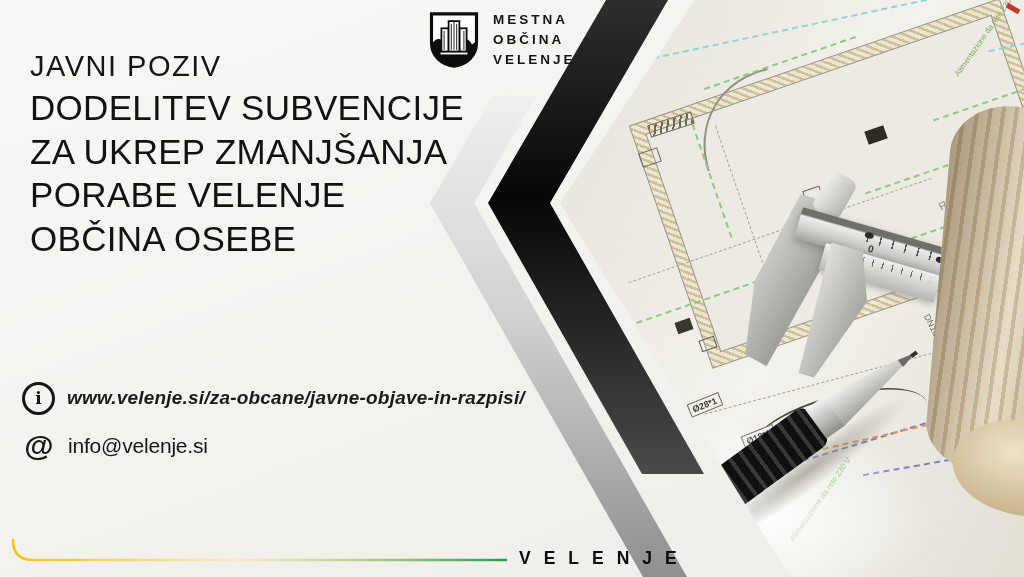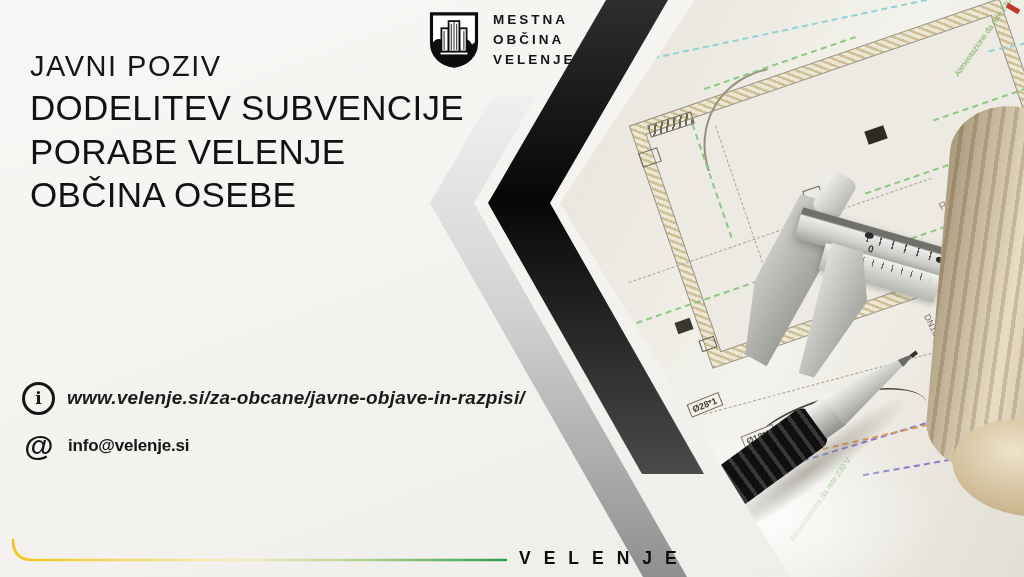--- a/index.html
+++ b/index.html
@@ -121,21 +121,21 @@
   .hline{font-size:35px;font-weight:400;letter-spacing:.3px;line-height:43.5px;color:#121212;white-space:nowrap;}
 
   
   .contact{left:22px;top:382px;}
   .crow{display:flex;align-items:center;gap:12px;height:32px;margin-bottom:16px;}
   .info-circle{width:27px;height:27px;border:3px solid #151515;border-radius:50%;
     display:flex;align-items:center;justify-content:center;flex:0 0 auto;
     font-family:"DejaVu Serif",serif;font-weight:700;font-size:17px;line-height:1;color:#151515;}
   .url-text{font-size:19px;font-weight:700;font-style:italic;letter-spacing:.2px;color:#1a1a1a;}
   .at-glyph{font-size:30px;font-weight:700;width:34px;text-align:center;color:#151515;flex:0 0 auto;}
-  .email-text{font-size:17px;font-weight:700;letter-spacing:-.2px;color:#151515;}
+  .email-text{font-size:21px;font-weight:400;letter-spacing:-.2px;color:#151515;}
 
   
   .frame-line{position:absolute;inset:0;pointer-events:none;}
   .wordmark{left:519px;top:548px;font-size:17.5px;font-weight:800;letter-spacing:13px;color:#0d0d0d;white-space:nowrap;}
 </style>
 </head>
 <body>
 
 <div class="canvas">
 
@@ -232,20 +232,21 @@
     <div class="logo-text">
       <div>MESTNA</div>
       <div>OBČINA</div>
       <div>VELENJE</div>
     </div>
   </div>
 
   <div class="headline abs">
     <div class="kicker">JAVNI POZIV</div>
     <div class="hline">DODELITEV SUBVENCIJE</div>
+    <div class="hline">ZA UKREP ZMANJŠANJA</div>
     <div class="hline">PORABE VELENJE</div>
     <div class="hline">OBČINA OSEBE</div>
   </div>
 
   <div class="contact abs">
     <div class="crow">
       <span class="info-circle">i</span>
       <span class="url-text">www.velenje.si/za-obcane/javne-objave-in-razpisi/</span>
     </div>
     <div class="crow">

